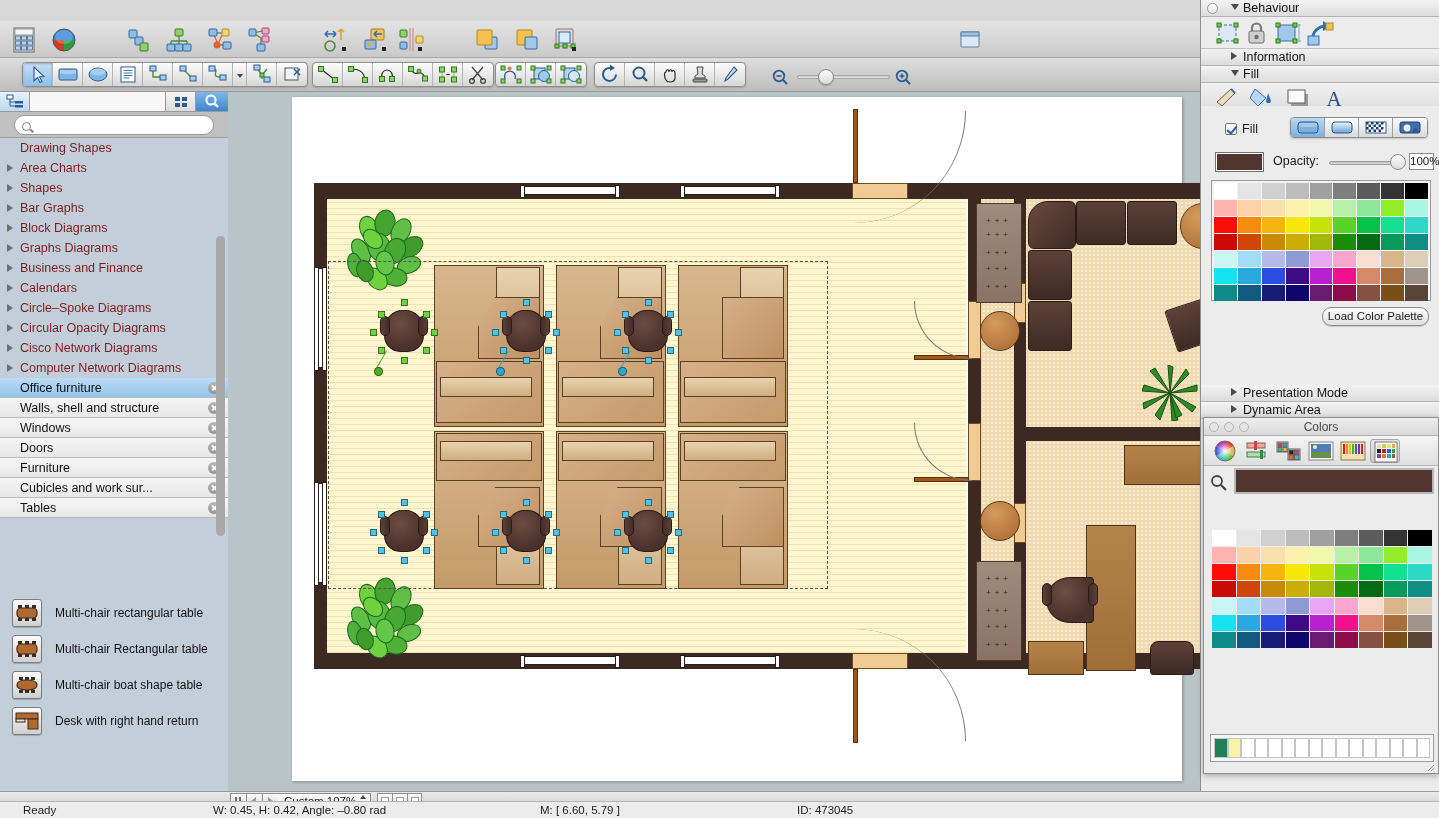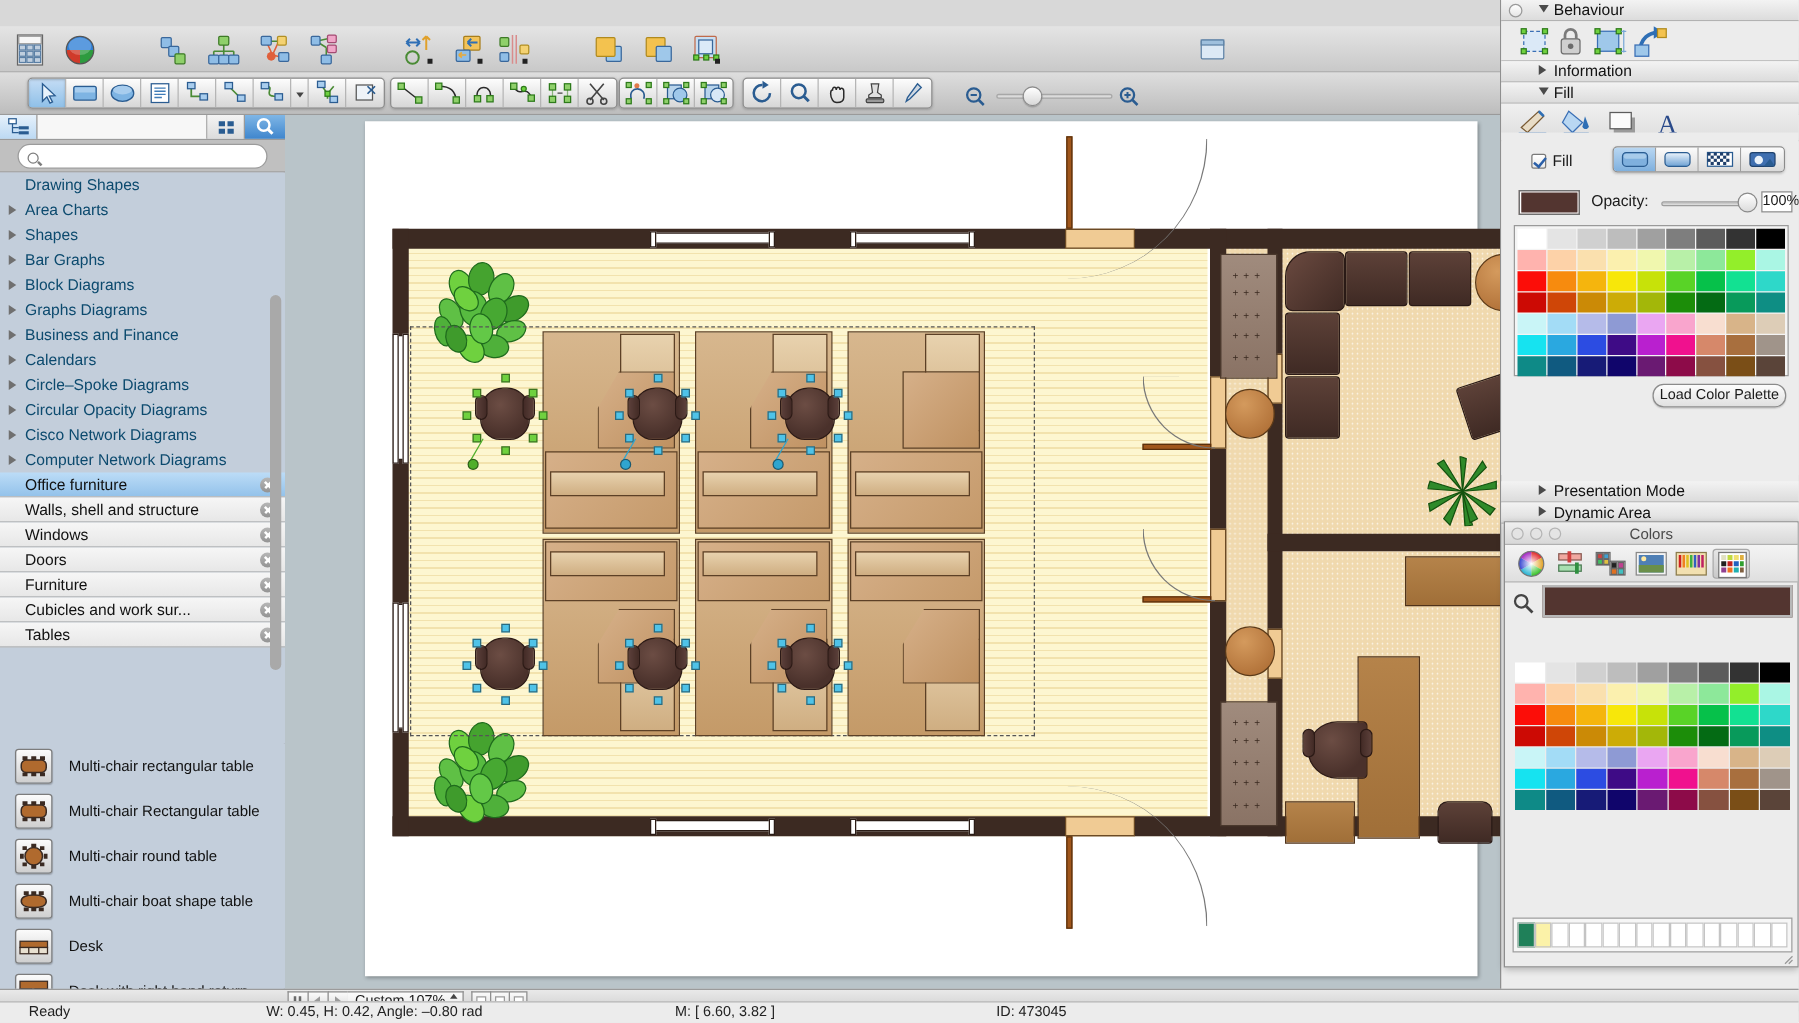--- a/index.html
+++ b/index.html
@@ -99,21 +99,21 @@
   }
   .search-glass {
     position:absolute; left:22px; top:10px; width:9px; height:9px;
     border:1.5px solid #7d7d7d; border-radius:50%;
   }
   .search-glass:after{ content:''; position:absolute; left:7px; top:7px; width:4px; height:1.5px; background:#7d7d7d; transform:rotate(45deg); }
 
   .cat-list { position:absolute; left:0; top:46px; width:228px; height:457px; overflow:hidden; background:#c3cedb; }
   .cat-row {
     height:20px; line-height:20px; font-size:12.5px; padding-left:7px; position:relative; cursor:default;
-    color:#0c4a6e;
+    color:#7f1d1d;
   }
   .cat-row .tri {
     position:absolute; left:7px; top:6px; width:0;height:0;
     border-left:6px solid #707070; border-top:4px solid transparent; border-bottom:4px solid transparent;
   }
   .cat-row .lbl { padding-left:13px; }
   .cat-row.notri .lbl { padding-left:13px; }
   .lib-row {
     height:20px; line-height:20px; font-size:12.5px; position:relative; cursor:default;
     background:linear-gradient(to bottom,#f6f6f6,#e7e7e7); border-bottom:1px solid #b9b9b9;
@@ -782,59 +782,31 @@
               </g>
               <rect x="4" y="8" width="20" height="10" rx="4" fill="#b06a2e" stroke="#3a2a22" stroke-width="1.2"></rect>
             </svg>
         </div>
         <span class="shape-name">Multi-chair Rectangular table</span>
       </div>
       <div class="shape-row">
         <div class="shape-thumb">
           <svg width="28" height="26" viewBox="0 0 28 26">
               <g fill="#3a2a22">
-                <rect x="12" y="3" width="4" height="3"></rect>
-                <rect x="12" y="20" width="4" height="3"></rect>
-                <rect x="3" y="11" width="3" height="4"></rect>
-                <rect x="22" y="11" width="3" height="4"></rect>
-                <rect x="5" y="5" width="3.5" height="3"></rect>
-                <rect x="19" y="5" width="3.5" height="3"></rect>
-                <rect x="5" y="18" width="3.5" height="3"></rect>
-                <rect x="19" y="18" width="3.5" height="3"></rect>
-              </g>
-              <circle cx="14" cy="13" r="7" fill="#b06a2e" stroke="#3a2a22" stroke-width="1.2"></circle>
-            </svg>
-        </div>
-        <span class="shape-name">Multi-chair round table</span>
-      </div>
-      <div class="shape-row">
-        <div class="shape-thumb">
-          <svg width="28" height="26" viewBox="0 0 28 26">
-              <g fill="#3a2a22">
                 <rect x="6" y="5" width="4" height="3"></rect>
                 <rect x="12" y="5" width="4" height="3"></rect>
                 <rect x="18" y="5" width="4" height="3"></rect>
                 <rect x="6" y="18" width="4" height="3"></rect>
                 <rect x="12" y="18" width="4" height="3"></rect>
                 <rect x="18" y="18" width="4" height="3"></rect>
               </g>
               <path d="M4 13 C4 9 10 8 14 8 C18 8 24 9 24 13 C24 17 18 18 14 18 C10 18 4 17 4 13 Z" fill="#b06a2e" stroke="#3a2a22" stroke-width="1.2"></path>
             </svg>
         </div>
         <span class="shape-name">Multi-chair boat shape table</span>
-      </div>
-      <div class="shape-row">
-        <div class="shape-thumb">
-          <svg width="28" height="26" viewBox="0 0 28 26">
-              <rect x="3" y="9" width="22" height="5" fill="#b06a2e" stroke="#3a2a22" stroke-width="1"></rect>
-              <rect x="3" y="14" width="22" height="5" fill="#e8e0d0" stroke="#3a2a22" stroke-width="1"></rect>
-              <path d="M10 14 L10 19 M18 14 L18 19" stroke="#3a2a22"></path>
-            </svg>
-        </div>
-        <span class="shape-name">Desk</span>
       </div>
       <div class="shape-row">
         <div class="shape-thumb">
           <svg width="28" height="26" viewBox="0 0 28 26">
               <rect x="3" y="5" width="22" height="6" fill="#b06a2e" stroke="#3a2a22" stroke-width="1"></rect>
               <rect x="15" y="11" width="10" height="10" fill="#b06a2e" stroke="#3a2a22" stroke-width="1"></rect>
               <rect x="3" y="11" width="9" height="3" fill="#e8e0d0" stroke="#3a2a22" stroke-width="1"></rect>
             </svg>
         </div>
         <span class="shape-name">Desk with right hand return</span>
@@ -1582,17 +1554,17 @@
         <div class="vm">
             <i></i>
           </div>
       </div>
     </div>
   </div>
 
   <div class="statusbar">
     <span style="left:23px">Ready</span>
     <span style="left:213px">W: 0.45,  H: 0.42,  Angle: –0.80 rad</span>
-    <span style="left:540px">M: [ 6.60, 3.82 ]</span>
+    <span style="left:540px">M: [ 6.60, 5.79 ]</span>
     <span style="left:797px">ID: 473045</span>
   </div>
 
 </div>
 
 </body></html>

